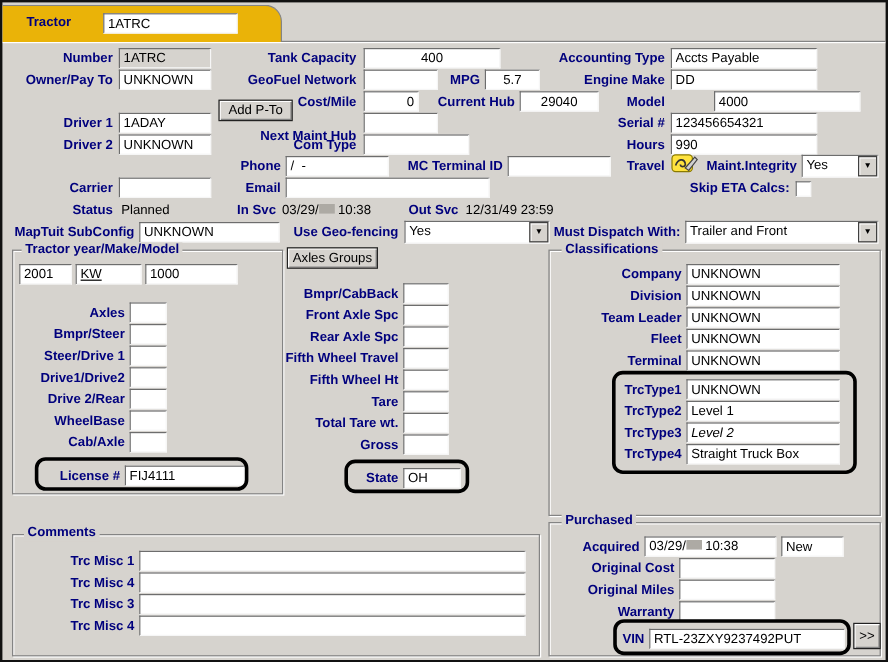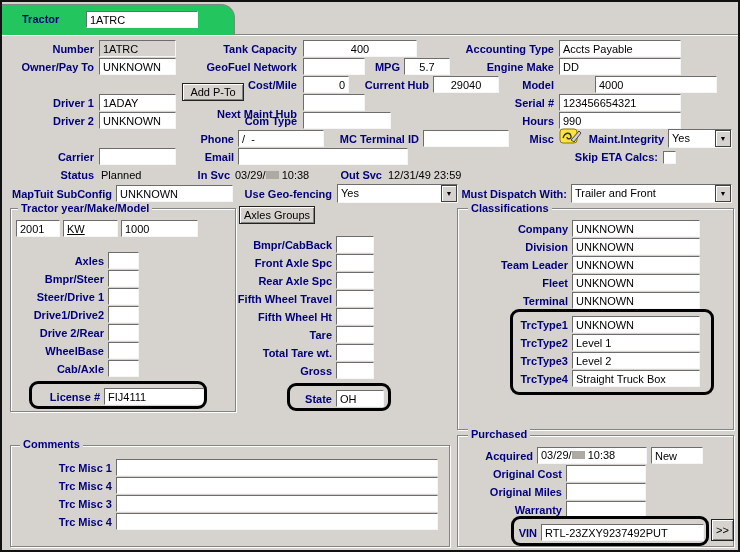--- a/index.html
+++ b/index.html
@@ -14,21 +14,21 @@
   .rgt{text-align:right;}
   .btn{position:absolute;background:#d6d3ce;border:1px solid #222;box-shadow:inset 1px 1px 0 #fff,inset -1px -1px 0 #848484;font:11px "Liberation Sans",sans-serif;color:#000;text-align:center;line-height:16px;cursor:pointer;z-index:4;}
   .grp{position:absolute;border:1px solid #848484;box-shadow:inset 1px 1px 0 #fff,1px 1px 0 #fff;}
   .grp-title{position:absolute;color:#00007d;font-weight:bold;font-size:11px;background:#d6d3ce;padding:0 3px;line-height:13px;z-index:2;white-space:nowrap;}
   .hl{position:absolute;border:3px solid #000;border-radius:9px;pointer-events:none;z-index:5;}
   .dd{position:absolute;height:19px;background:#fff;border:1px solid;border-color:#6d6d6d #f6f6f6 #f6f6f6 #6d6d6d;}
   .dd .val{position:absolute;left:3px;top:2px;font-size:11px;line-height:13px;color:#000;white-space:nowrap;}
   .dd .arw{position:absolute;right:0;top:0;width:16px;height:100%;background:#d6d3ce;border:1px solid #404040;box-shadow:inset 1px 1px 0 #fff;font-size:7px;line-height:16px;text-align:center;color:#000;cursor:pointer;}
   .chk{position:absolute;width:13px;height:13px;background:#fff;border:1px solid;border-color:#6d6d6d #f6f6f6 #f6f6f6 #6d6d6d;cursor:pointer;}
   .redact{display:inline-block;width:13px;height:8px;background:#adaaa4;}
-  .tab{position:absolute;left:0;top:2px;width:233px;height:31px;background:#22c55e;border:1px solid #848484;border-left:none;border-bottom:none;border-radius:0 14px 0 0;z-index:3;}
+  .tab{position:absolute;left:0;top:2px;width:233px;height:31px;background:#eab308;border:1px solid #848484;border-left:none;border-bottom:none;border-radius:0 14px 0 0;z-index:3;}
   .tabline{position:absolute;left:0;top:32px;width:100%;height:1px;background:#848484;box-shadow:0 1px 0 #fff;z-index:1;}
   .noteicon{position:absolute;cursor:pointer;}
 </style>
 </head>
 <body>
 
 <div class="window">
 
   <div class="tabline"></div>
   <div class="tab">
@@ -72,21 +72,21 @@
   <input class="fld" style="left: 97px; top: 110px; width: 77px;" value="UNKNOWN">
   <span class="lbl" style="left:175px;top:111px;width:120px">Com Type</span>
   <input class="fld" style="left: 301px; top: 110px; width: 88px;" value="">
   <span class="lbl" style="left:440px;top:111px;width:112px">Hours</span>
   <input class="fld" style="left: 557px; top: 110px; width: 122px;" value="990">
 
   <span class="lbl" style="left:158px;top:129px;width:74px">Phone</span>
   <input class="fld" style="left: 236px; top: 128px; width: 86px;" value="/  -">
   <span class="lbl" style="left:325px;top:129px;width:92px">MC Terminal ID</span>
   <input class="fld" style="left: 421px; top: 128px; width: 86px;" value="">
-  <span class="lbl" style="left:468px;top:129px;width:84px">Misc</span>
+  <span class="lbl" style="left:468px;top:129px;width:84px">Travel</span>
   <span class="noteicon" style="left:557px;top:125px">
     <svg width="24" height="20" viewBox="0 0 24 20">
       <rect x="1" y="2" width="17" height="14" rx="3" fill="#ffe33e" stroke="#8a7a00"></rect>
       <path d="M4 11 C6 5,11 5,12 9 C13 12,8 13,8 10" stroke="#333" fill="none" stroke-width="1.4"></path>
       <path d="M12 13 L20 4 L22 6 L15 15 Z" fill="#cfcfcf" stroke="#444"></path>
     </svg>
   </span>
   <span class="lbl" style="left:582px;top:129px;width:80px">Maint.Integrity</span>
   <div class="dd" style="left:666px;top:127px;width:64px">
     <span class="val">Yes</span>
@@ -177,21 +177,21 @@
   <input class="fld" style="left: 570px; top: 254px; width: 128px;" value="UNKNOWN">
   <span class="lbl" style="left:458px;top:273px;width:108px">Fleet</span>
   <input class="fld" style="left: 570px; top: 272px; width: 128px;" value="UNKNOWN">
   <span class="lbl" style="left:458px;top:291px;width:108px">Terminal</span>
   <input class="fld" style="left: 570px; top: 290px; width: 128px;" value="UNKNOWN">
   <span class="lbl" style="left:458px;top:315px;width:108px">TrcType1</span>
   <input class="fld" style="left: 570px; top: 314px; width: 128px;" value="UNKNOWN">
   <span class="lbl" style="left:458px;top:333px;width:108px">TrcType2</span>
   <input class="fld" style="left: 570px; top: 332px; width: 128px;" value="Level 1">
   <span class="lbl" style="left:458px;top:351px;width:108px">TrcType3</span>
-  <input class="fld" style="left: 570px; top: 350px; width: 128px;" value="Level 2">
+  <input class="fld" style="left: 570px; top: 350px; width: 128px; font-style: italic;" value="Level 2">
   <span class="lbl" style="left:458px;top:369px;width:108px">TrcType4</span>
   <input class="fld" style="left: 570px; top: 368px; width: 128px;" value="Straight Truck Box">
   <div class="hl" style="left:508px;top:307px;width:204px;height:86px"></div>
 
   <div class="grp" style="left:8px;top:443px;width:440px;height:102px"></div>
   <span class="grp-title" style="left:18px;top:436px">Comments</span>
   <span class="lbl" style="left:28px;top:458px;width:82px">Trc Misc 1</span>
   <input class="fld" style="left: 114px; top: 457px; width: 322px;" value="">
   <span class="lbl" style="left:28px;top:476px;width:82px">Trc Misc 4</span>
   <input class="fld" style="left: 114px; top: 475px; width: 322px;" value="">

